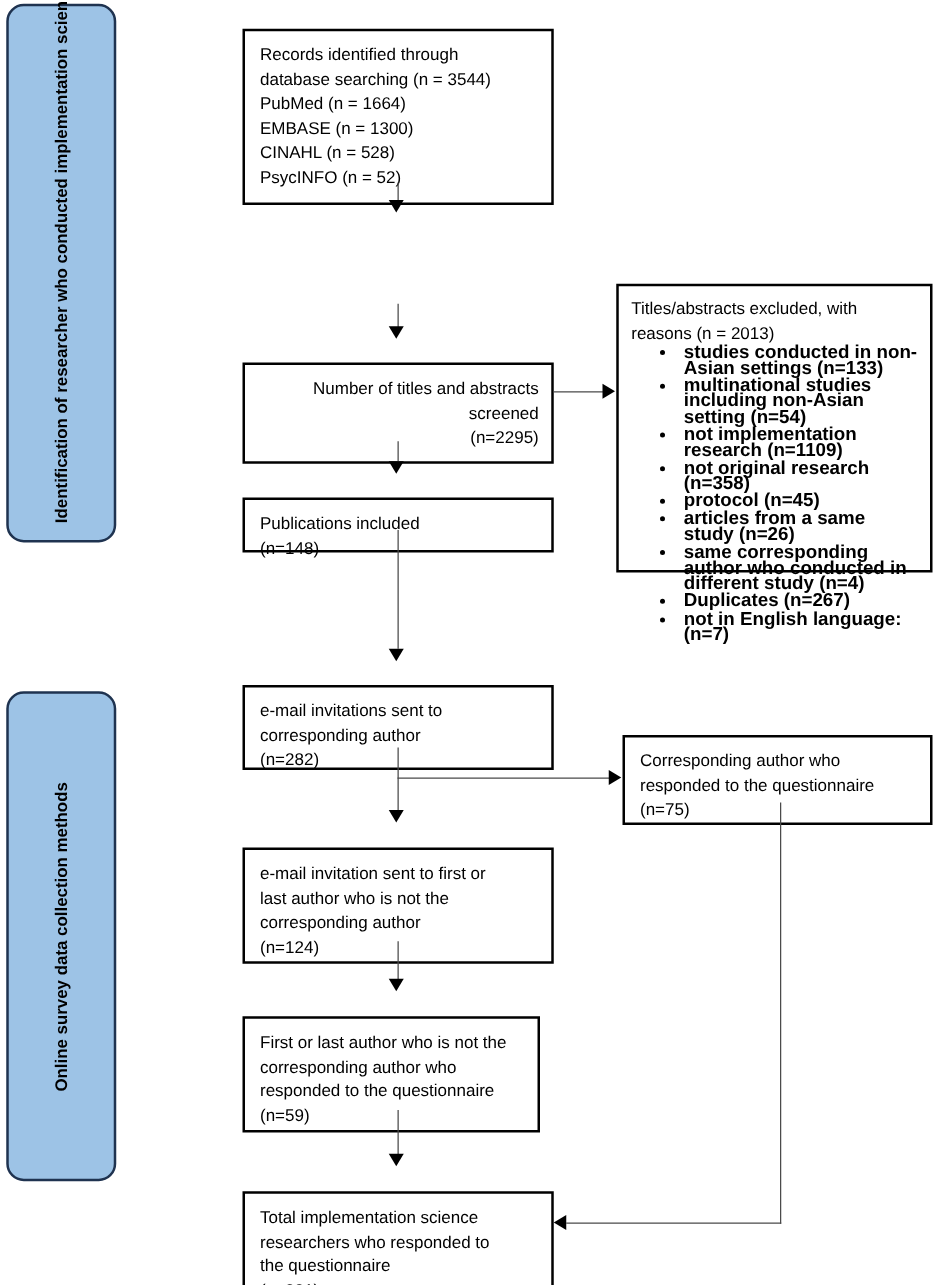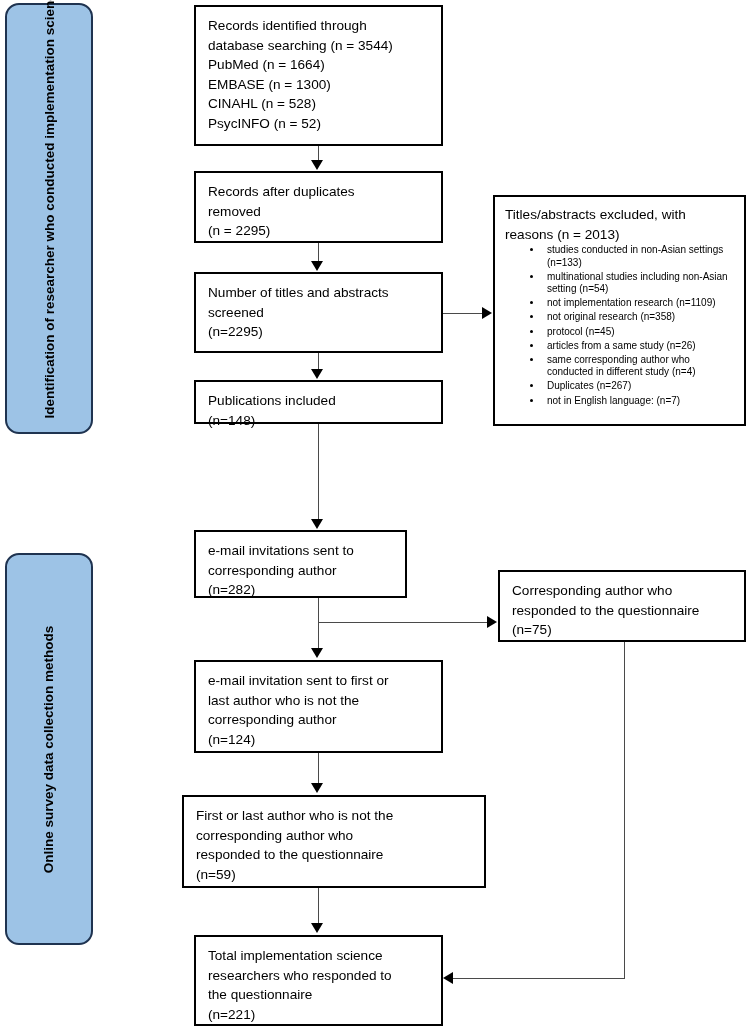--- a/index.html
+++ b/index.html
@@ -33,34 +33,37 @@
   
   .flow-box{
     position:absolute;
     border:2px solid #000;
     background:#fff;
     box-sizing:border-box;
     padding:9px 10px 6px 12px;
     font-size:13.6px;
     line-height:19.5px;
     white-space:pre-line;
+    margin-top:18px;
   }
   .excl-box{
     position:absolute;
     border:2px solid #000;
     background:#fff;
     box-sizing:border-box;
     padding:8px 8px 6px 10px;
+    margin-top:32px;
   }
   .excl-title{font-size:13.6px;line-height:19.5px;white-space:pre-line;}
   .excl-list{
     margin:0;
     padding-left:38px;
-    font-size:10px;
+    font-size:15px;
     line-height:12.6px;
+    font-weight:bold;
   }
   .excl-list li{margin:0 0 1.5px 0;padding-left:4px;}
 
   
   .vline{position:absolute;width:0;border-left:1.6px solid #4a4a4a;}
   .hline{position:absolute;height:0;border-top:1.6px solid #4a4a4a;}
   .arrow-down{
     position:absolute;width:0;height:0;
     border-left:6.5px solid transparent;
     border-right:6.5px solid transparent;
@@ -94,41 +97,38 @@
     <div class="vtext">Online survey data collection methods</div>
   </div>
 
   <div class="flow-box" style="left:194px;top:5px;width:249px;height:141px;">Records identified through
 database searching (n = 3544)
 PubMed (n = 1664)
 EMBASE (n = 1300)
 CINAHL (n = 528)
 PsycINFO (n = 52)</div>
 
-  <div class="flow-box" style="left:194px;top:171px;width:249px;height:72px;">Records after duplicates
-removed
-(n = 2295)</div>
 
-  <div class="flow-box" style="left:194px;top:272px;width:249px;height:81px;">Number of titles and abstracts
+  <div class="flow-box" style="left:194px;top:272px;width:249px;height:81px;text-align:right;">Number of titles and abstracts
 screened
 (n=2295)</div>
 
   <div class="flow-box" style="left:194px;top:380px;width:249px;height:44px;">Publications included
 (n=148)</div>
 
-  <div class="flow-box" style="left:194px;top:530px;width:213px;height:68px;">e-mail invitations sent to
+  <div class="flow-box" style="left:194px;top:530px;width:249px;height:68px;">e-mail invitations sent to
 corresponding author
 (n=282)</div>
 
   <div class="flow-box" style="left:194px;top:660px;width:249px;height:93px;">e-mail invitation sent to first or
 last author who is not the
 corresponding author
 (n=124)</div>
 
-  <div class="flow-box" style="left:182px;top:795px;width:304px;height:93px;">First or last author who is not the
+  <div class="flow-box" style="left:194px;top:795px;width:238px;height:93px;">First or last author who is not the
 corresponding author who
 responded to the questionnaire
 (n=59)</div>
 
   <div class="flow-box" style="left:194px;top:935px;width:249px;height:91px;">Total implementation science
 researchers who responded to
 the questionnaire
 (n=221)</div>
 
   <div class="excl-box" style="left:493px;top:195px;width:253px;height:231px;">

